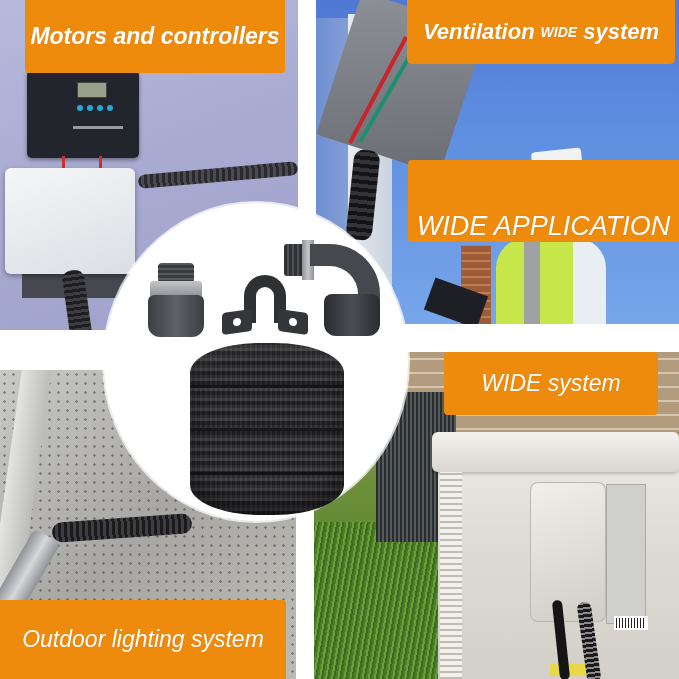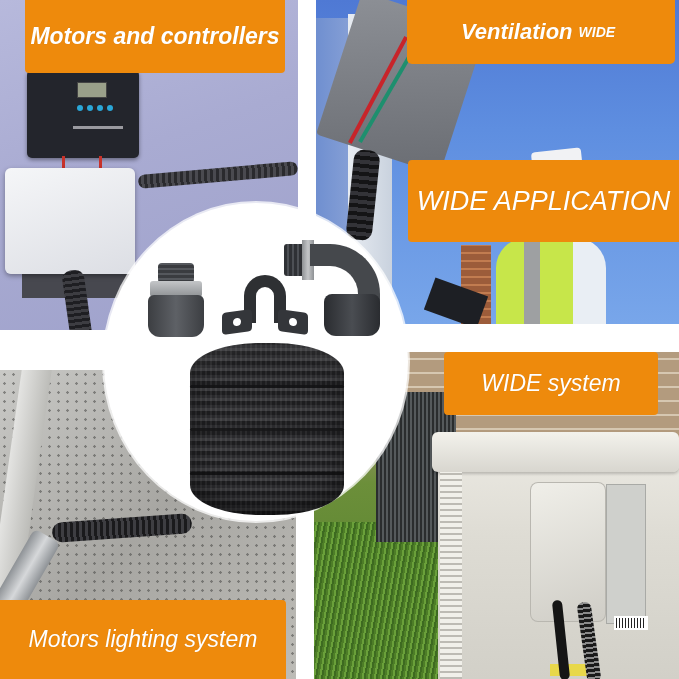--- a/index.html
+++ b/index.html
@@ -109,21 +109,21 @@
     border-radius: 70px / 30px; box-shadow: inset 0 -10px 20px rgba(0,0,0,.5), inset 0 8px 14px rgba(255,255,255,.08); }
   .coil-band { position: absolute; left: 190px; height: 3px; width: 154px; background: #0f0f10; border-radius: 2px; opacity: .8; }
 
   
   .label { position: absolute; background: #ee8a0c; border-radius: 4px; color: #ffffff;
     font-family: "Liberation Sans", sans-serif; font-style: italic; display: flex; align-items: center; justify-content: center;
     white-space: nowrap; text-shadow: 0 0 1px rgba(0,0,0,.15); }
   #lbl-motors { left: 25px; top: 0; width: 260px; height: 73px; border-radius: 0 0 4px 4px; font-size: 23px; font-weight: bold; }
   #lbl-vent { left: 407px; top: 0; width: 268px; height: 64px; border-radius: 0 0 5px 5px; font-size: 22px; font-weight: bold; }
   #lbl-vent .small { font-size: 14px; margin: 0 6px; font-weight: bold; }
-  #lbl-wide { left: 408px; top: 160px; width: 271px; height: 82px; border-radius: 4px 0 0 4px; font-size: 27px; font-weight: normal; }
+  #lbl-wide { left: 408px; top: 160px; width: 271px; height: 82px; border-radius: 4px 0 0 4px; font-size: 27px; font-weight: normal; align-items: flex-end; }
   #lbl-hvac { left: 444px; top: 352px; width: 214px; height: 63px; font-size: 23px; font-weight: normal; }
   #lbl-outdoor { left: 0; top: 600px; width: 286px; height: 79px; border-radius: 0 4px 0 0; font-size: 23px; font-weight: normal; }
 </style>
 </head>
 <body>
 
 <div class="panel" id="p-tl">
   <div class="controller">
     <div class="lcd"></div>
     <div class="btnrow">
@@ -201,22 +201,23 @@
 <div class="coil-band" style="top:385px"></div>
 <div class="coil-band" style="top:428px"></div>
 <div class="coil-band" style="top:472px"></div>
 
 <div class="label" id="lbl-motors">
   <span>Motors and controllers</span>
 </div>
 <div class="label" id="lbl-vent">
   <span>Ventilation</span>
   <span class="small">WIDE</span>
+  <span>system</span>
 </div>
 <div class="label" id="lbl-wide">
   <span>WIDE APPLICATION</span>
 </div>
 <div class="label" id="lbl-hvac">
   <span>WIDE system</span>
 </div>
 <div class="label" id="lbl-outdoor">
-  <span>Motors lighting system</span>
+  <span>Outdoor lighting system</span>
 </div>
 
 </body></html>

